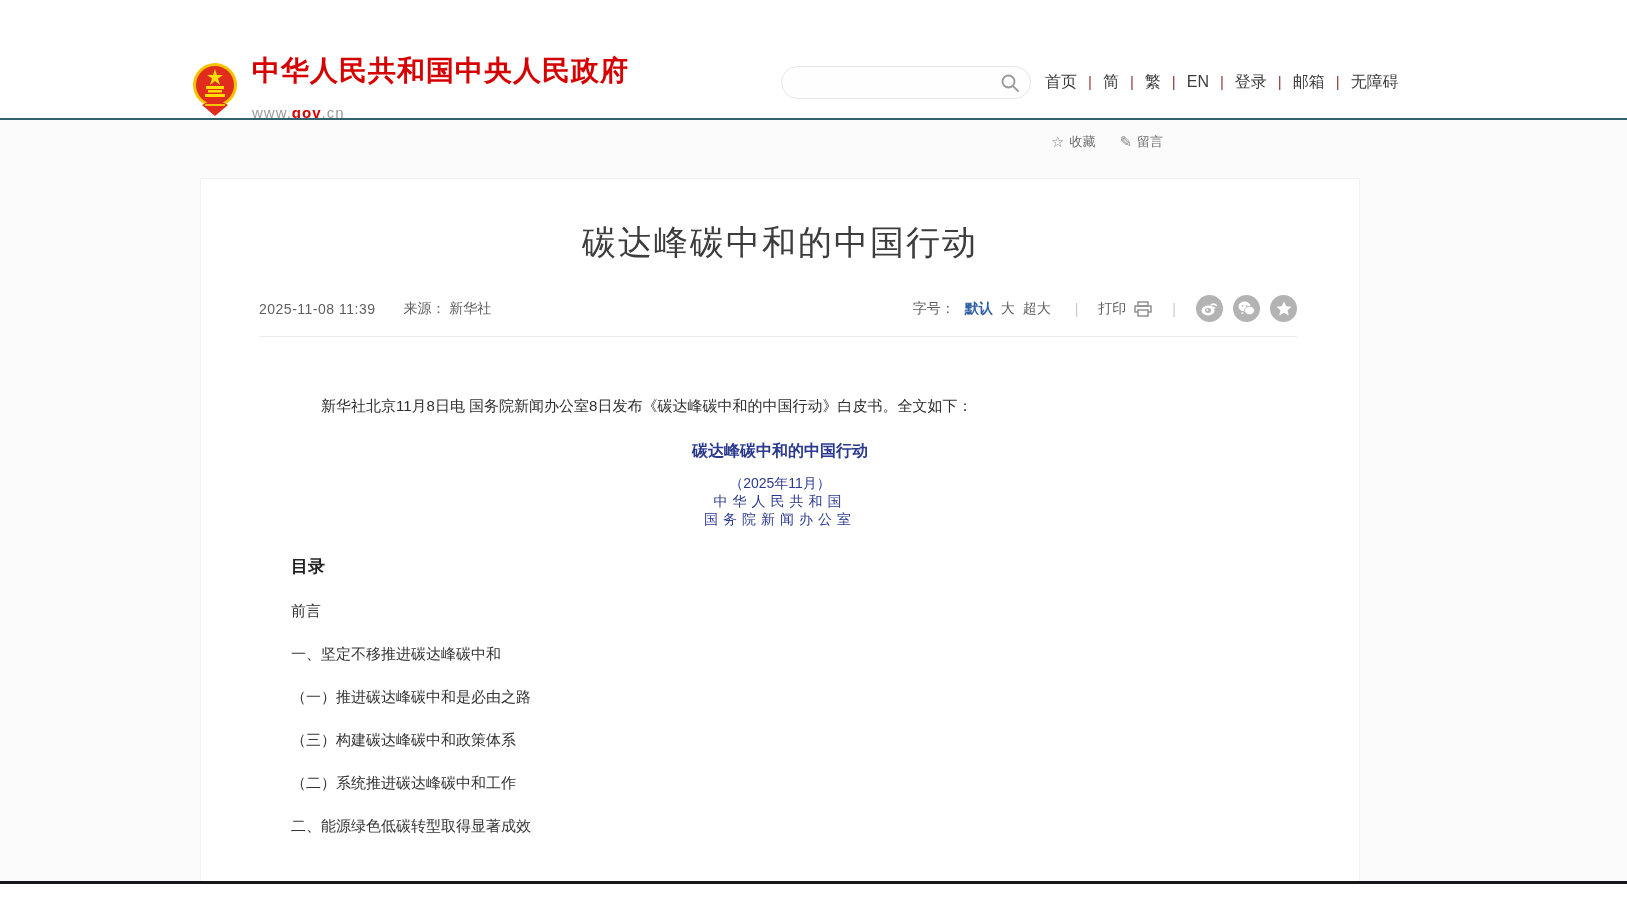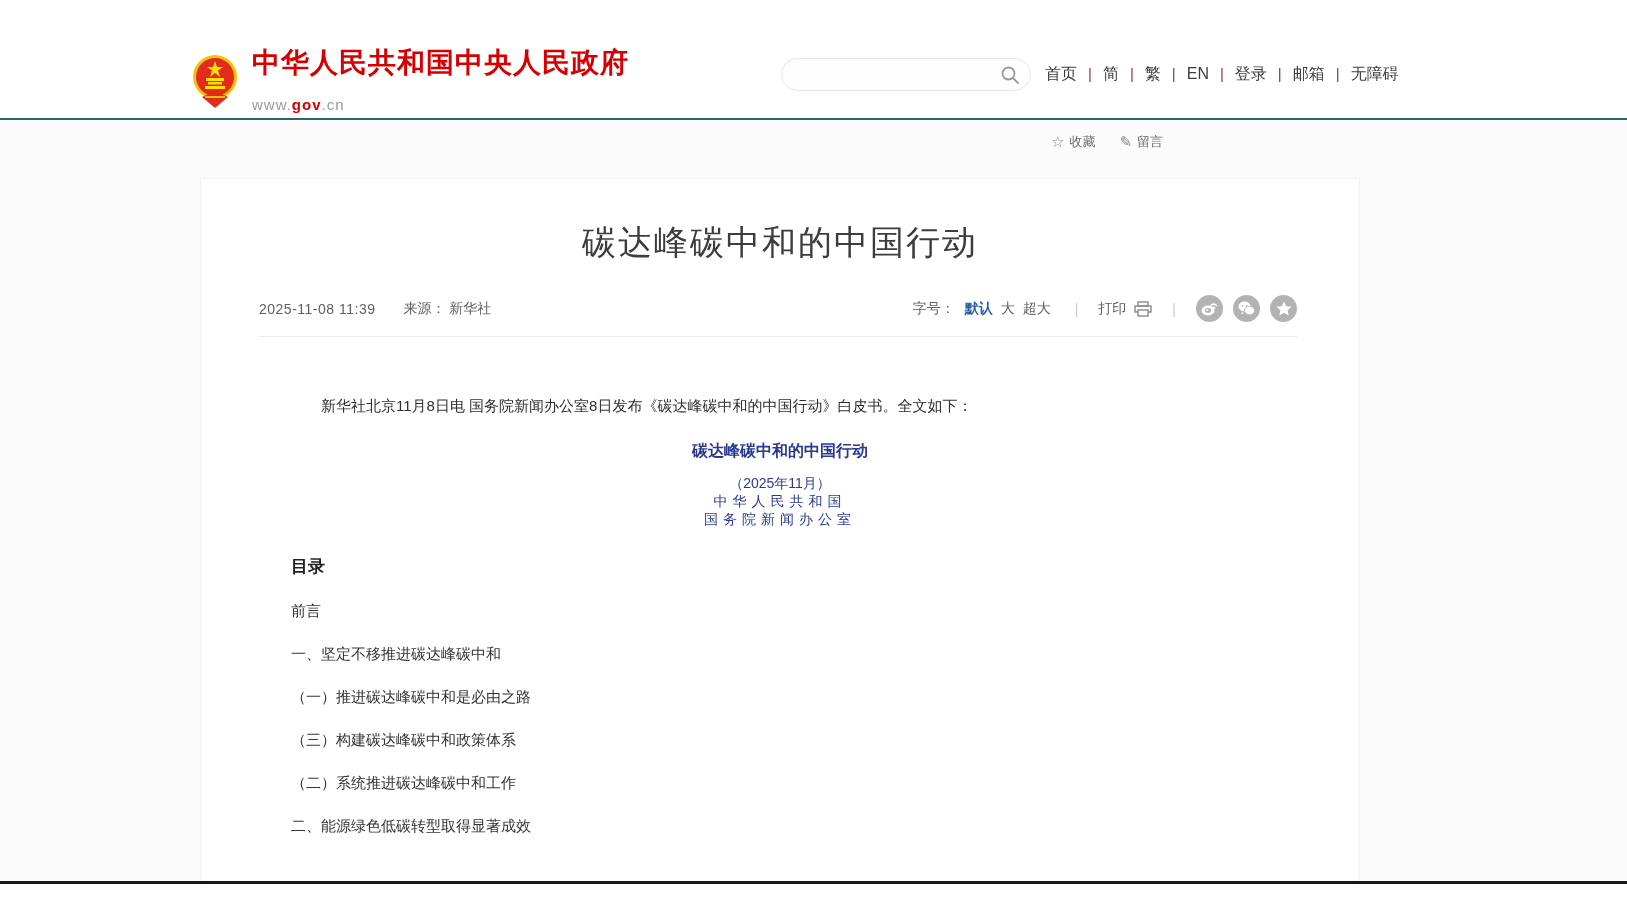--- a/index.html
+++ b/index.html
@@ -1,20 +1,20 @@
 <!DOCTYPE html>
 <html><head>
 <meta charset="utf-8">
 <style>
   * { margin:0; padding:0; box-sizing:border-box; }
   html,body { width:1627px; height:915px; background:#fff; font-family:"Liberation Sans","DejaVu Sans",sans-serif; }
   body { position:relative; overflow:hidden; }
 
   
-  .header { position:absolute; top:8px; left:0; width:1627px; height:118px; background:#fff; }
+  .header { position:absolute; top:16px; left:0; width:1627px; height:118px; background:#fff; }
   .brand { position:absolute; left:192px; top:40px; display:flex; align-items:center; }
   .emblem { width:46px; height:55px; margin-right:14px; }
   .site-title { font-size:28px; font-weight:bold; color:#d60000; letter-spacing:1px; line-height:30px; }
   .site-url { font-size:15px; color:#9a9a9a; margin-top:18px; letter-spacing:1px; }
   .site-url .gov { color:#d60000; font-weight:bold; }
   .search-box { position:absolute; left:781px; top:50px; width:250px; height:33px; border:1px solid #e6e6e6; background:#fefefe; border-radius:17px; display:flex; align-items:center; }
   .search-input { flex:1; border:none; outline:none; background:transparent; padding:0 8px 0 16px; font-size:14px; color:#333; }
   .search-mag { width:20px; height:20px; margin-right:10px; cursor:pointer; }
   .top-nav { position:absolute; left:1045px; top:56px; font-size:16px; color:#3c3c3c; white-space:nowrap; }
   .top-nav a { color:#3c3c3c; text-decoration:none; cursor:pointer; }

